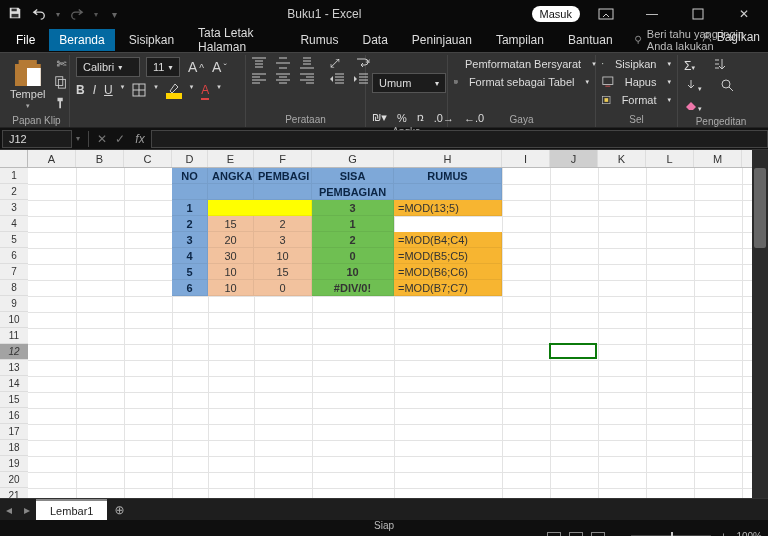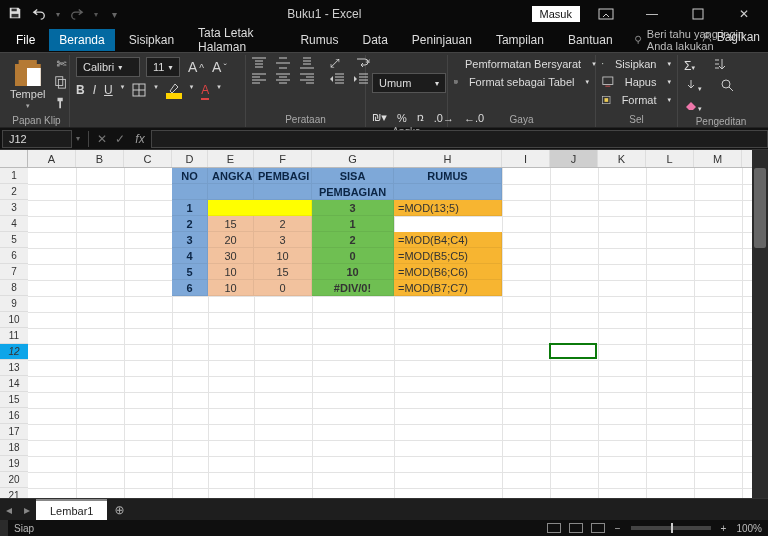--- a/index.html
+++ b/index.html
@@ -21,21 +21,21 @@
     align-items: center;
     padding: 0 4px 0 8px;
     color: #cfcfcf;
     font-size: 12px;
   }
   .titlebar .qat { display: flex; align-items: center; gap: 10px; }
   .titlebar .qat svg { width: 14px; height: 14px; }
   .titlebar .center { flex: 1; text-align: center; }
   .titlebar .right { display: flex; align-items: center; gap: 6px; }
   .tb-btn { width: 40px; height: 28px; display: flex; align-items: center; justify-content: center; color: #cfcfcf; }
-  .signin { background: #fff; color: #111; padding: 2px 8px; border-radius: 0; font-size: 11px; }
+  .signin { background: #fff; color: #111; padding: 2px 8px; border-radius: 8px; font-size: 11px; }
 
   
   .tabs {
     height: 24px;
     background: #0a0a0a;
     display: flex;
     align-items: center;
     padding-left: 6px;
     gap: 4px;
     position: relative;
@@ -122,21 +122,21 @@
   
   .sheet { position:relative; height:362px; background:#fff; color:#333; overflow:hidden; }
   .col-headers { display:flex; height:18px; background:#efefef; border-bottom:1px solid #bbb; }
   .select-all { width:28px; border-right:1px solid #bbb; }
   .col-h { border-right:1px solid #ddd; text-align:center; font-size:11px; line-height:18px; color:#333; }
   .col-h.sel { background:#cfcfcf; }
 
   .rows-wrap { display:flex; }
   .row-headers { width:28px; background:#efefef; }
   .row-h { height:16px; border-bottom:1px solid #ddd; text-align:center; font-size:10px; line-height:16px; color:#333; }
-  .row-h.sel { background:#0ea5e9;font-style:italic; }
+  .row-h.sel { background:#a3a3a3;font-style:italic; }
 
   .grid { position:relative; flex:1; }
   .gridline-v { position:absolute; top:0; bottom:0; width:0; border-right:1px solid #e3e3e3; }
   .gridline-h { position:absolute; left:0; right:0; height:0; border-bottom:1px solid #e3e3e3; }
 
   .cell { position:absolute; height:16px; font-size:11px; line-height:16px; padding:0 4px; box-sizing:border-box; border-right:1px solid rgba(0,0,0,0.06); border-bottom:1px solid rgba(0,0,0,0.06); overflow:hidden; }
   .hdr-blue { background:#7ea8d8; color:#0b2545; font-weight:bold; text-align:center; }
   .no-col { background:#7ea8d8; color:#0b2545; font-weight:bold; text-align:center; }
   .orange { background:#f2c29e; text-align:center; }
   .yellow-row { background:#ffff00; }
@@ -151,22 +151,22 @@
   .hscroll { position:absolute; bottom:0; left:0; right:0; height:16px; background:#2b2b2b; }
 
   
   .tabs-row { position:absolute; bottom:16px; left:0; right:0; height:22px; background:#1e1e1e; display:flex; align-items:stretch; border-top:1px solid #333; }
   .nav-arrow { width:18px; display:flex; align-items:center; justify-content:center; color:#888; }
   .sheet-tab { background:#fff; color:#222; padding:2px 14px; font-size:11px; display:flex; align-items:center; border-top:2px solid #888; }
   .add-sheet { width:24px; display:flex; align-items:center; justify-content:center; color:#aaa; }
 
   
   .status {
-    position:absolute; bottom:0; left:8px; right:0; height:16px; background:#0f0f0f; color:#bbb;
-    display:flex; align-items:center; font-size:10px; padding:0 6px;
+    position:absolute; bottom:0; left:0; right:0; height:16px; background:#0f0f0f; color:#bbb;
+    display:flex; align-items:center; font-size:10px; padding:0 6px;flex-direction:column;
   }
   .status .right { margin-left:auto; display:flex; align-items:center; gap:10px; }
   .view-icons { display:flex; gap:8px; }
   .view-icons span{ width:14px; height:10px; border:1px solid #888; display:inline-block; }
   .zoom-slider { width:80px; height:4px; background:#444; position:relative; }
   .zoom-slider::after{ content:""; position:absolute; left:40px; top:-3px; width:2px; height:10px; background:#ccc; }
 </style>
 </head>
 <body>
 

